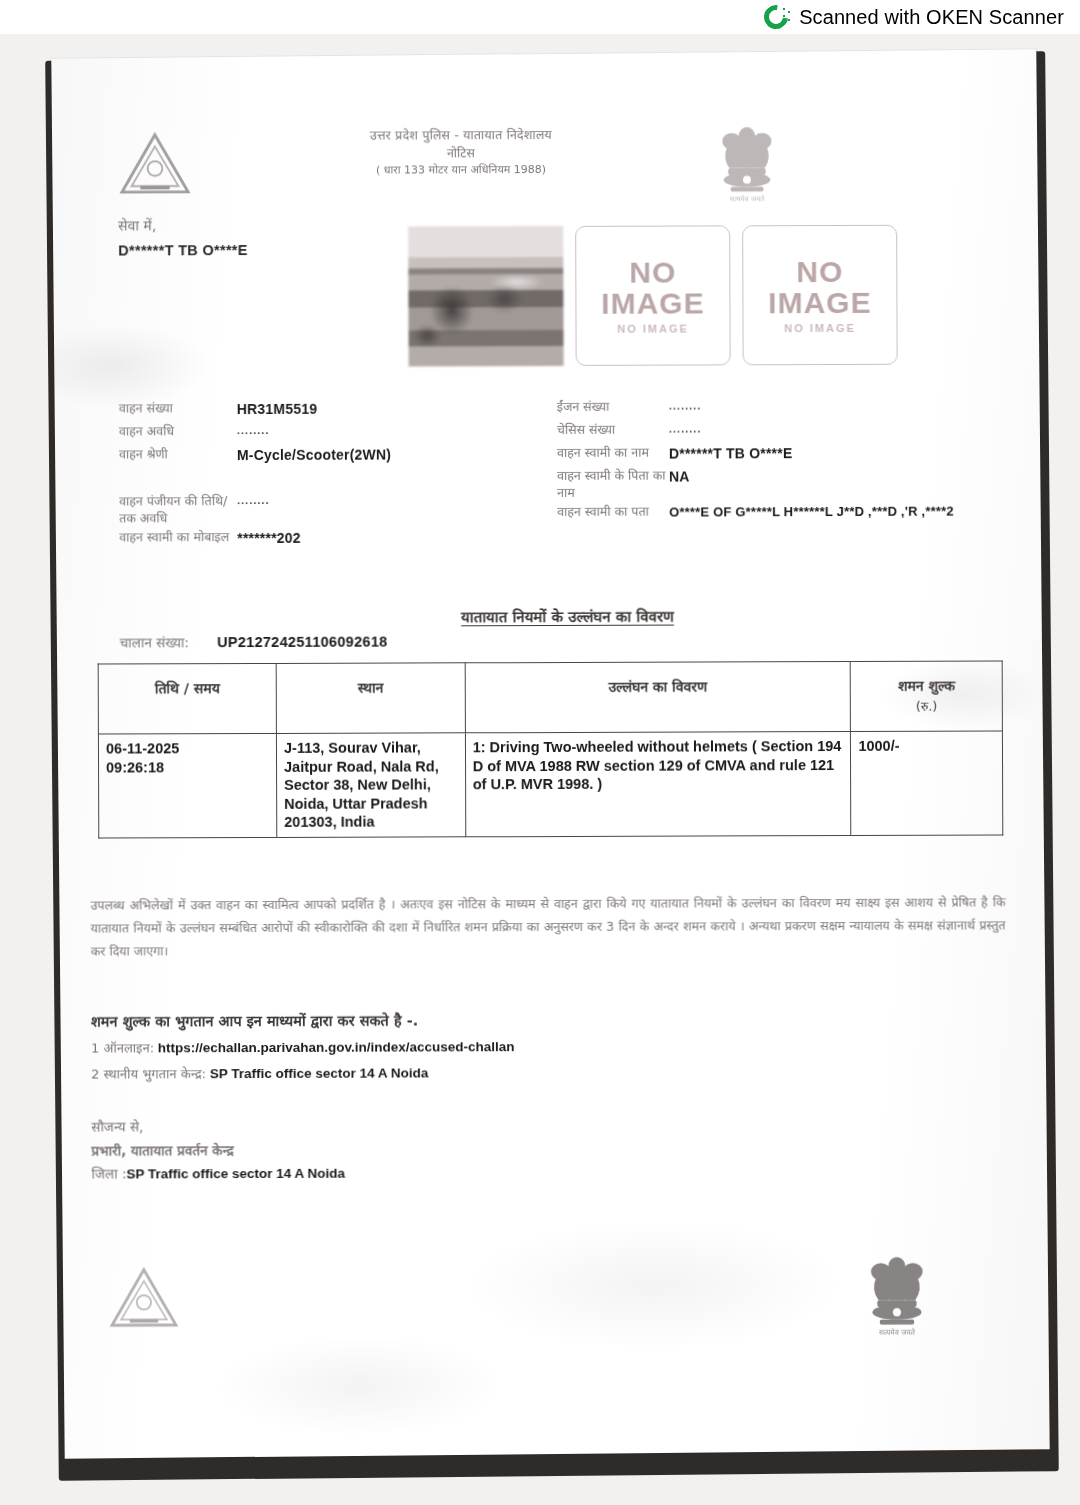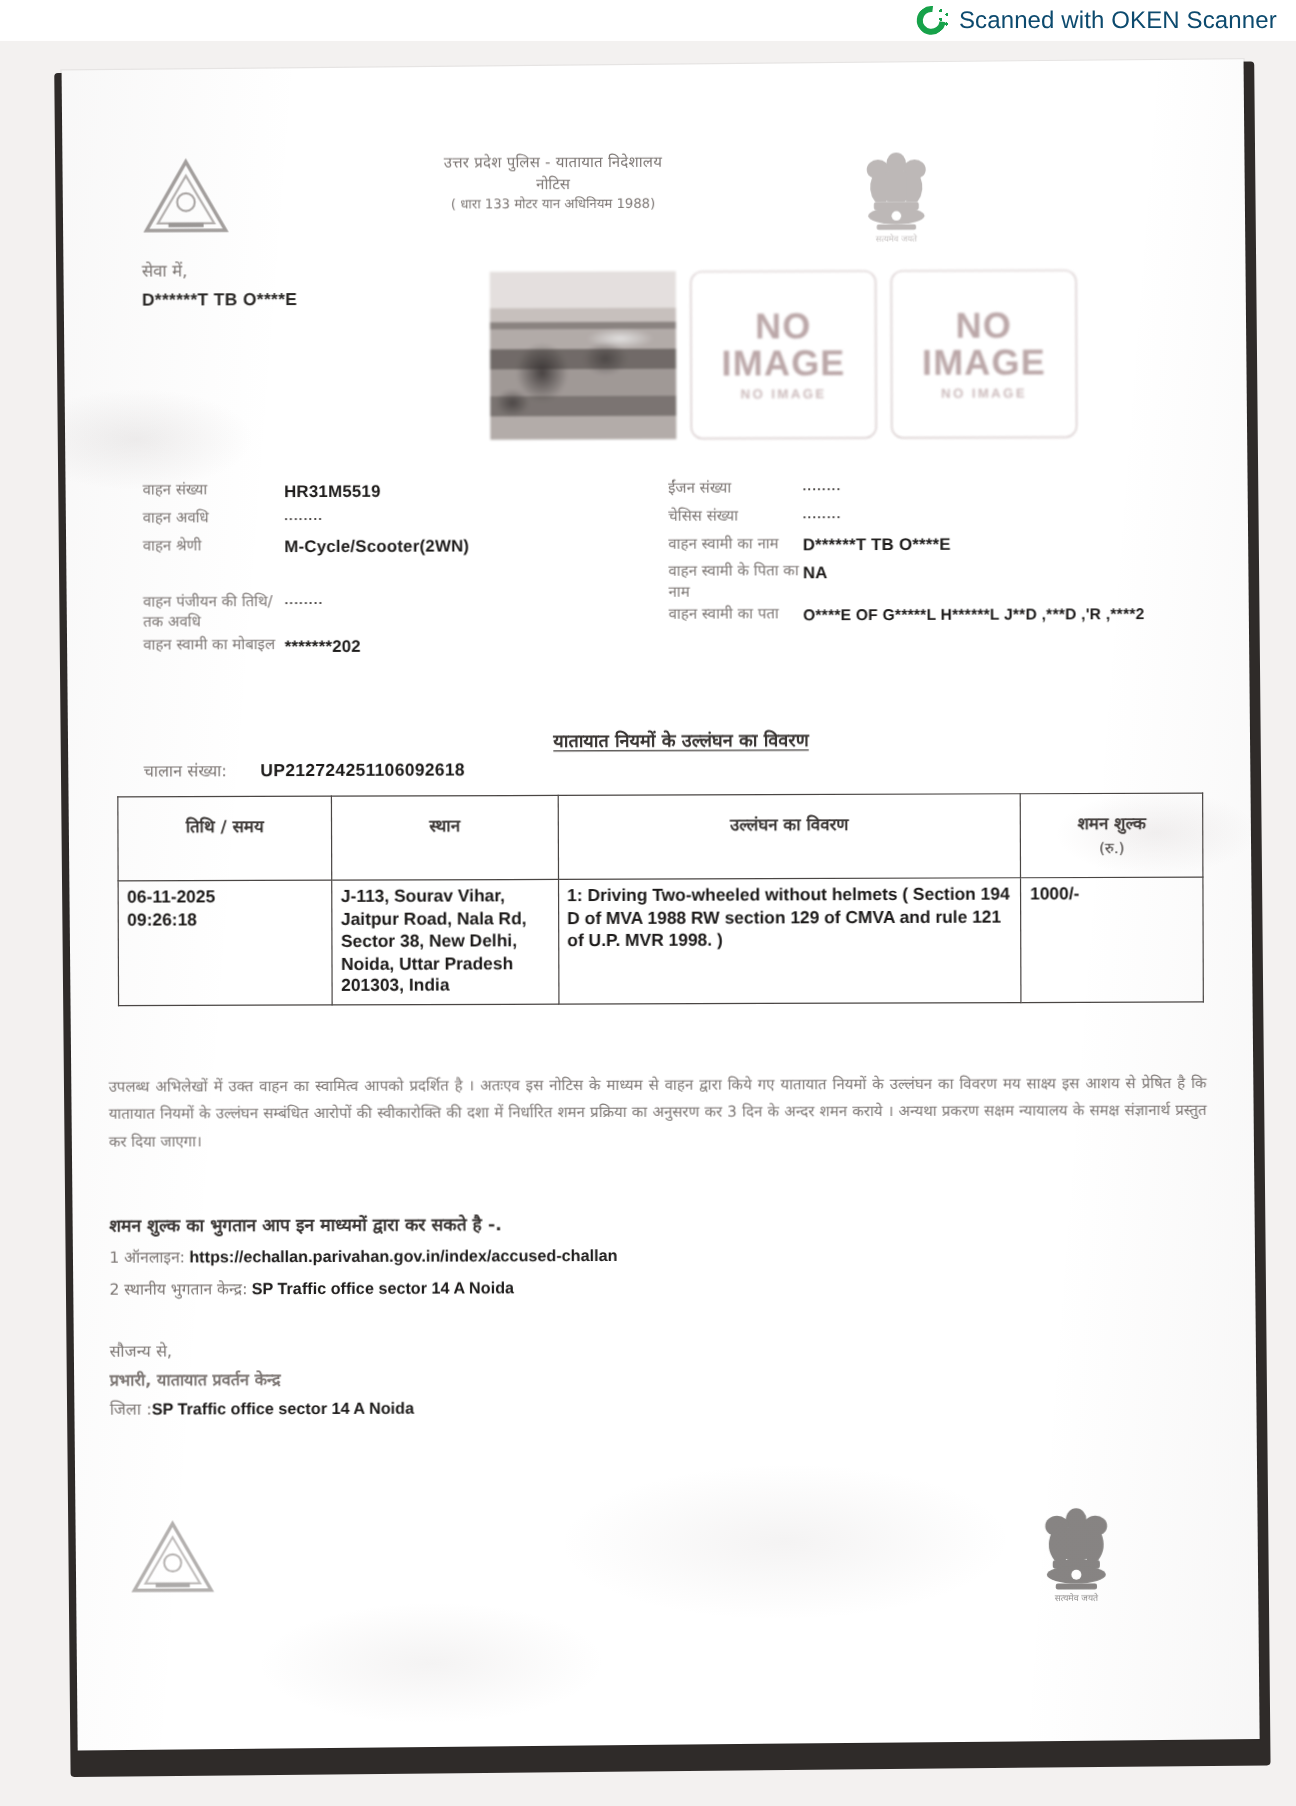--- a/index.html
+++ b/index.html
@@ -26,21 +26,21 @@
   }
   .oken-logo .dots{
     position:absolute; right:-3px; top:2px; width:9px; height:20px;
     background:
       radial-gradient(circle 1.3px at 2px 2px, #17a24a 99%, transparent 100%),
       radial-gradient(circle 1.3px at 7px 5px, #17a24a 99%, transparent 100%),
       radial-gradient(circle 1.3px at 2px 9px, #17a24a 99%, transparent 100%),
       radial-gradient(circle 1.3px at 7px 13px, #17a24a 99%, transparent 100%),
       radial-gradient(circle 1.3px at 2px 17px, #17a24a 99%, transparent 100%);
   }
-  .oken-text{ font-size:20px; color:#0c4a6e; letter-spacing:.1px; }
+  .oken-text{ font-size:20px; color:#000000; letter-spacing:.1px; }
 
   
   .scan-stage{
     position:absolute; top:34px; left:0; width:1080px; height:1471px;
     background:#f3f1f0; overflow:hidden;
   }
   
   .paper-shadow{
     position:absolute; left:52px; top:22px; width:1000px; height:1420px;
     background:#2f2b29; transform:rotate(-0.55deg); border-radius:3px;

